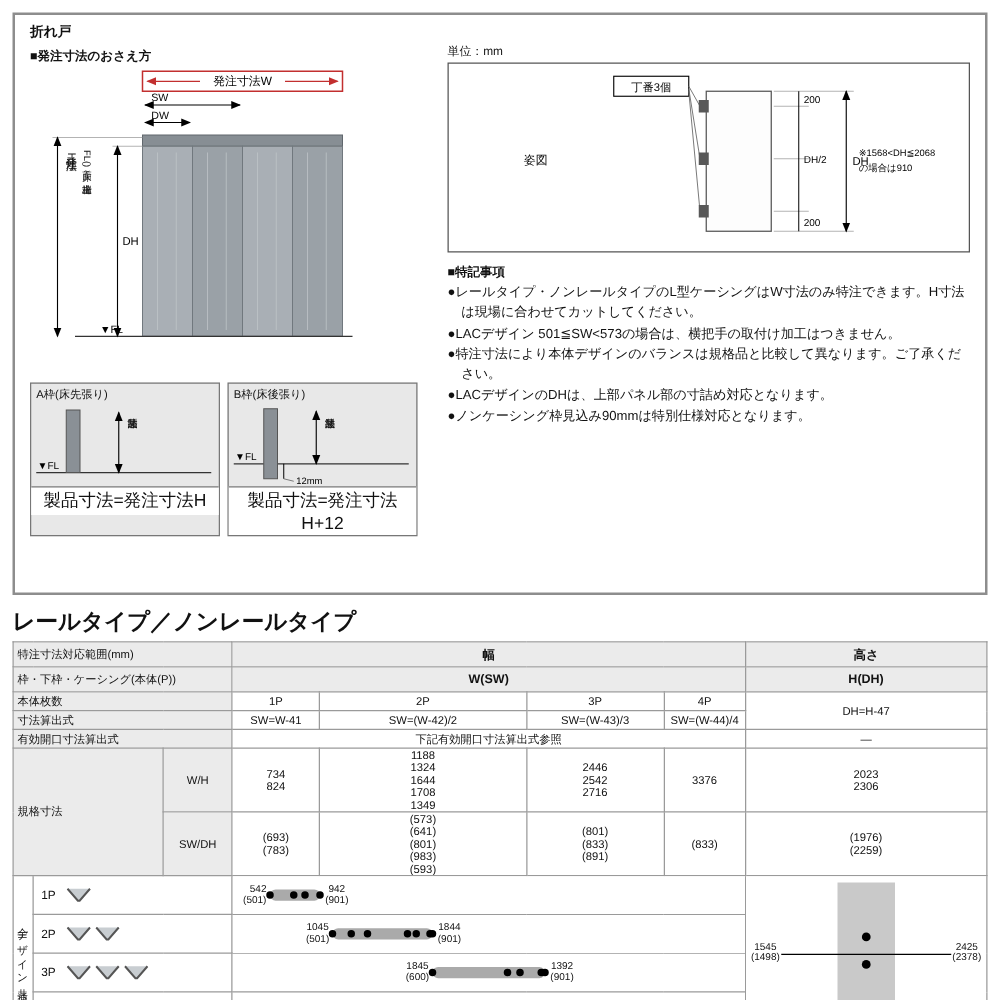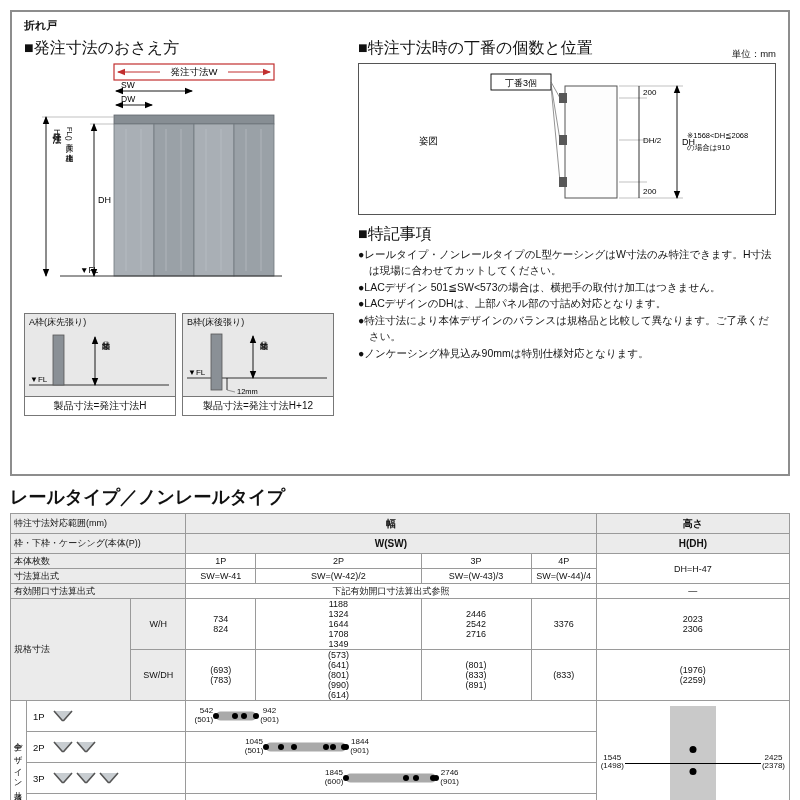--- a/index.html
+++ b/index.html
@@ -10,30 +10,30 @@
   .hdr{display:flex;align-items:center;padding:0 0 7px;}
   .title{font-size:21px;font-weight:bold;letter-spacing:2px;}
   .hsep{width:1px;height:18px;background:#999;margin:0 18px;}
   .subtitle{font-size:13px;}
   
   .panel{border:2px solid #8d8d8d;height:466px;box-sizing:border-box;padding:5px 12px;}
   .door-type{font-size:11px;font-weight:bold;margin:1px 0 2px;}
   .cols{display:flex;gap:16px;}
   .col-l{width:318px;flex:none;}
   .col-r{flex:1;min-width:0;}
-  .sech{font-size:16px;font-weight:normal;margin:3px 0 2px;}
+  .sech{font-size:10px;font-weight:bold;margin:3px 0 2px;}
   .diag{position:relative;width:310px;height:250px;}
   .vtext{position:absolute;writing-mode:vertical-rl;font-size:9px;letter-spacing:1px;}
   .vtext.sub{font-size:7.5px;letter-spacing:0;}
   .frames{display:flex;gap:6px;margin-top:2px;}
   .fbox{width:150px;border:1px solid #777;background:#e8e8e8;}
   .ftitle{font-size:9px;padding:2px 4px 1px;}
   .fbody{position:relative;height:66px;}
   .fvlabel{position:absolute;left:74px;top:5px;writing-mode:vertical-rl;font-size:8px;}
-  .fformula{background:#fff;border-top:1px solid #777;font-size:10px;text-align:center;padding:2px 0;}
+  .fformula{background:#fff;border-top:1px solid #777;font-size:14px;text-align:center;padding:2px 0;}
   
   .hingehead{display:flex;justify-content:space-between;align-items:flex-end;}
   .unit{font-size:9.5px;}
   .hingebox{border:1px solid #555;height:150px;margin-top:2px;}
   .notes{margin-top:9px;}
   .note{font-size:10.5px;line-height:1.5;padding-left:11px;text-indent:-11px;margin:1px 0;}
   
   .sec2h{font-size:18px;font-weight:bold;margin:9px 0 4px;}
   table.spec{border-collapse:collapse;width:780px;table-layout:fixed;}
   .spec th,.spec td{border:1px solid #9a9a9a;font-size:9px;padding:0 3px;overflow:hidden;vertical-align:middle;box-sizing:border-box;}
@@ -156,21 +156,20 @@
               </svg>
               <span class="fvlabel">製品寸法</span>
             </div>
             <div class="fformula">製品寸法=発注寸法H+12</div>
           </div>
         </div>
       </div>
 
       <div class="col-r">
         <div class="hingehead">
-          <div class="sech">■特注寸法時の丁番の個数と位置</div>
           <div class="unit">単位：mm</div>
         </div>
         <div class="hingebox">
           <svg width="100%" height="148" viewBox="0 0 368 148">
             <rect x="108" y="10" width="60" height="16" fill="#fff" stroke="#000" stroke-width="0.9"></rect>
             <text x="138" y="22" text-anchor="middle" font-size="9">丁番3個</text>
             <g stroke="#666" stroke-width="0.7">
               <line x1="168" y1="18" x2="177" y2="34"></line>
                 <line x1="168" y1="20" x2="177" y2="76"></line>
                 <line x1="168" y1="22" x2="177" y2="118"></line>
@@ -198,22 +197,22 @@
             <text x="304" y="74" font-size="7.5">※1568&lt;DH≦2068</text>
             <text x="304" y="86" font-size="7.5">の場合は910</text>
           </svg>
         </div>
 
         <div class="notes">
           <div class="sech">■特記事項</div>
           <div>
               <div class="note">●レールタイプ・ノンレールタイプのL型ケーシングはW寸法のみ特注できます。H寸法は現場に合わせてカットしてください。</div>
               <div class="note">●LACデザイン 501≦SW&lt;573の場合は、横把手の取付け加工はつきません。</div>
+              <div class="note">●特注寸法により本体デザインのバランスは規格品と比較して異なります。ご了承ください。</div>
               <div class="note">●LACデザインのDHは、上部パネル部の寸詰め対応となります。</div>
-              <div class="note">●特注寸法により本体デザインのバランスは規格品と比較して異なります。ご了承ください。</div>
               <div class="note">●ノンケーシング枠見込み90mmは特別仕様対応となります。</div>
             </div>
         </div>
       </div>
     </div>
   </div>
 
   <div class="sec2h">レールタイプ／ノンレールタイプ</div>
 
   <table class="spec">
@@ -301,22 +300,22 @@
             <div class="numwrap">
               <span>(693)</span>
               <span>(783)</span>
             </div>
           </td>
       <td>
             <div class="numwrap">
               <span>(573)</span>
               <span>(641)</span>
               <span>(801)</span>
-              <span>(990)</span>
-              <span>(614)</span>
+              <span>(983)</span>
+              <span>(593)</span>
             </div>
           </td>
       <td>
             <div class="numwrap">
               <span>(801)</span>
               <span>(833)</span>
               <span>(891)</span>
             </div>
           </td>
       <td>
@@ -395,21 +394,21 @@
             <div class="rdot" style="left: 23.0732%;"></div>
             <div class="rdot" style="left: 26.3902%;"></div>
             <div class="rdot" style="left: 34.1951%;"></div>
             <div class="rdot" style="left: 35.7561%;"></div>
             <div class="rdot" style="left: 38.5854%;"></div>
             <div class="rdot" style="left: 39.0732%;"></div>
             <div class="rlab ll" style="left: 19.5854%;">
               <div>1045</div>
               <div>(501)</div>
             </div>
-            <div class="rlab lr" style="left: 39.0732%; text-align: right;">
+            <div class="rlab lr" style="left: 39.0732%;">
               <div>1844</div>
               <div>(901)</div>
             </div>
           </td>
     </tr>
     <tr class="prow">
       <td colspan="2">
             <div class="pwrap">
               <span class="pname">3P</span>
               <span class="doors">
@@ -430,21 +429,21 @@
             <div class="rdot" style="left: 39.0976%;"></div>
             <div class="rdot" style="left: 53.7561%;"></div>
             <div class="rdot" style="left: 56.0976%;"></div>
             <div class="rdot" style="left: 60.3415%;"></div>
             <div class="rdot" style="left: 61.0732%;"></div>
             <div class="rlab ll" style="left: 39.0976%;">
               <div>1845</div>
               <div>(600)</div>
             </div>
             <div class="rlab lr" style="left: 61.0732%;">
-              <div>2746</div>
+              <div>1392</div>
               <div>(901)</div>
             </div>
           </td>
     </tr>
     <tr class="prow">
       <td colspan="2">
             <div class="pwrap">
               <span class="pname">4P</span>
               <span class="doors">
                 <svg width="20" height="12" viewBox="0 0 20 12">

